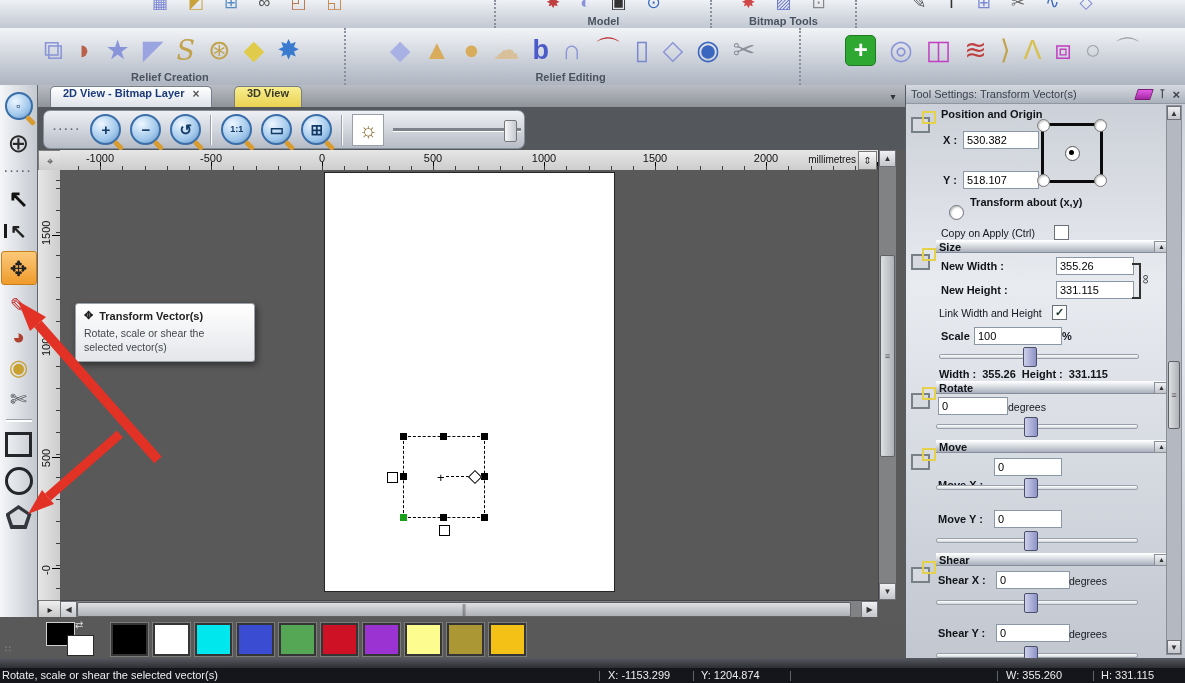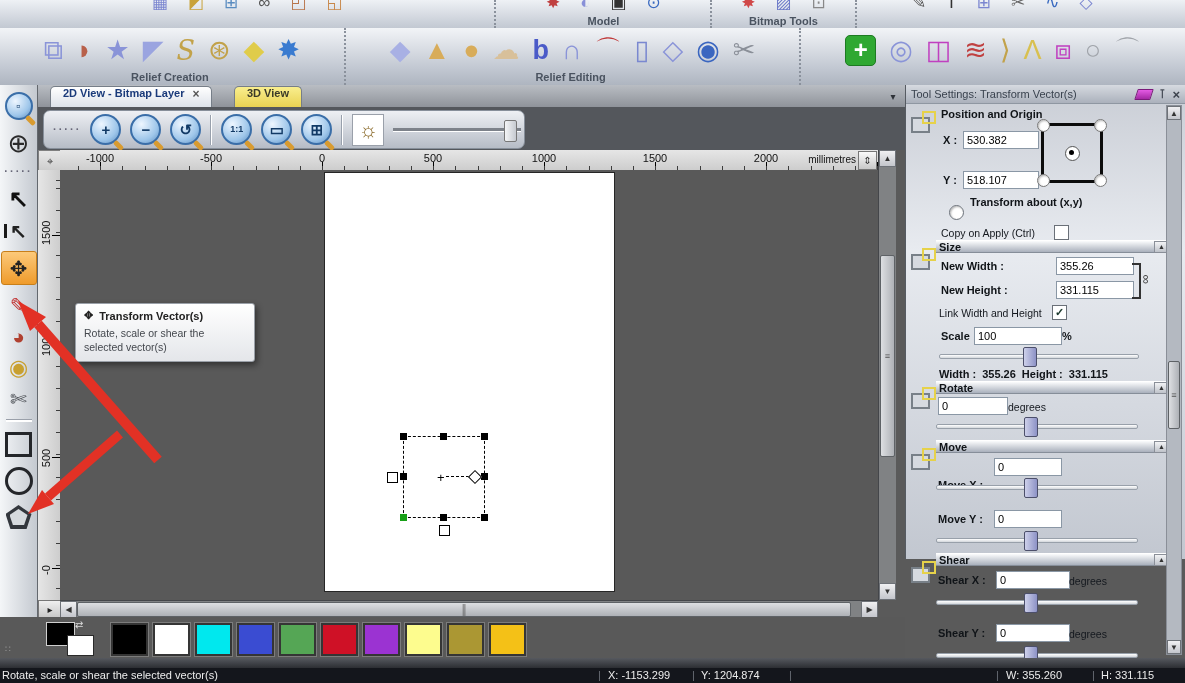--- a/index.html
+++ b/index.html
@@ -130,21 +130,21 @@
   .pswatch{position:relative;width:56px;height:34px;margin-right:4px;}
   .p1{position:absolute;left:0;top:0;width:27px;height:22px;border:1px solid #cfcfcf;}
   .p2{position:absolute;left:21px;top:13px;width:25px;height:19px;border:1px solid #2a2a2a;}
   .plink{position:absolute;left:29px;top:-3px;color:#ddd;font-size:10px;}
   .swatch{width:33px;height:29px;border:2px solid #353535;outline:1px solid #7c7c7c;}
   .graystrip{position:absolute;left:0;top:658px;width:1185px;height:10px;background:linear-gradient(#56595f,#2c2e33);}
   .statusbar{position:absolute;left:0;top:668px;width:1185px;height:15px;background:#14161c;color:#ececec;}
   .statusbar span{position:absolute;top:1px;white-space:nowrap;}
   .sbsep{color:#6a6e76;}
   
-  .panel{position:absolute;left:905px;top:85px;width:280px;height:474px;box-sizing:border-box;
+  .panel{position:absolute;left:905px;top:85px;width:280px;height:573px;box-sizing:border-box;
          background:linear-gradient(180deg,#c9cdd5,#e8ebf0 35%,#c2c7d0);border-left:1px solid #565b62;}
   .phead{position:absolute;left:0;top:0;right:0;height:18px;background:linear-gradient(#d6dae0,#abb1bc);
          border-bottom:1px solid #8f97a2;display:flex;align-items:center;gap:7px;padding:0 5px;color:#39424e;}
   .ptitle{flex:1;}
   .bookicon{width:14px;height:9px;background:linear-gradient(#e45ae4,#a428a4);transform:skewX(-18deg);
             border:1px solid #7a1a7a;border-radius:1px;}
   .pinicon{color:#4a505a;font-weight:bold;font-size:12px;}
   .pclose{color:#3c424c;font-weight:bold;font-size:13px;}
   .msec{position:absolute;left:4px;width:26px;height:24px;}
   .msec::before{content:"";position:absolute;left:1px;top:6px;width:15px;height:12px;border:2px solid #788088;background:#d6dae0;}

